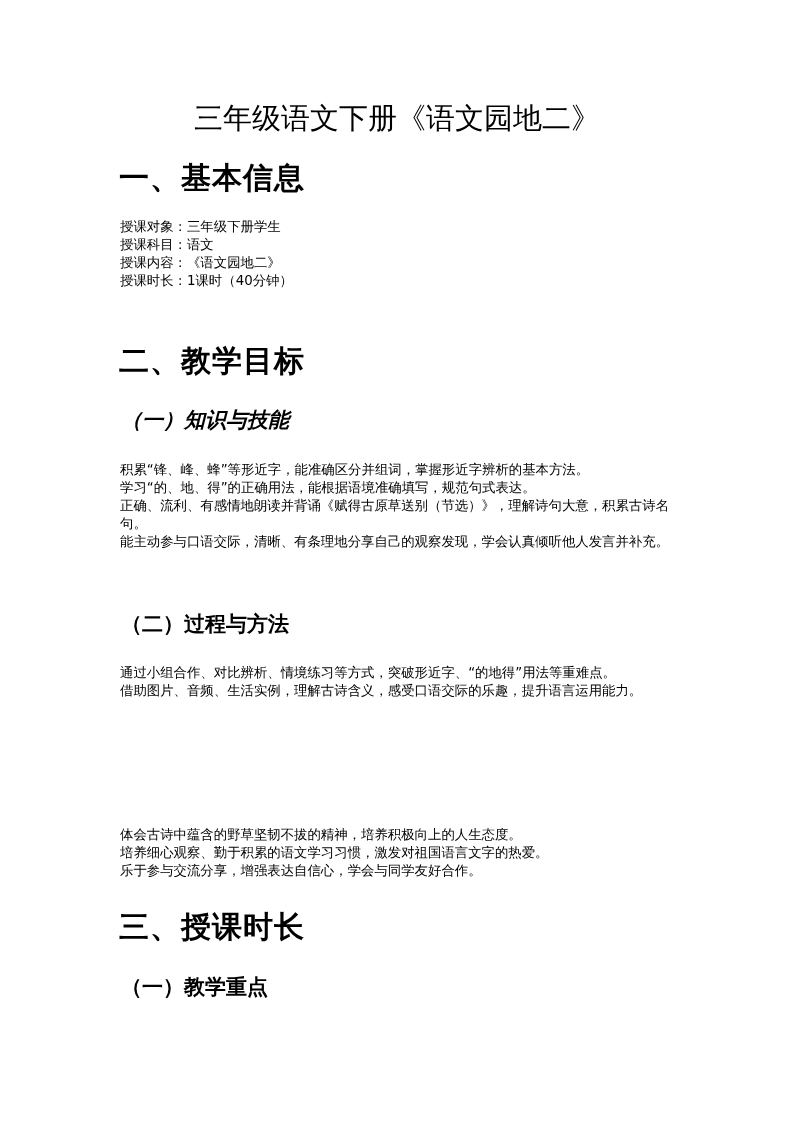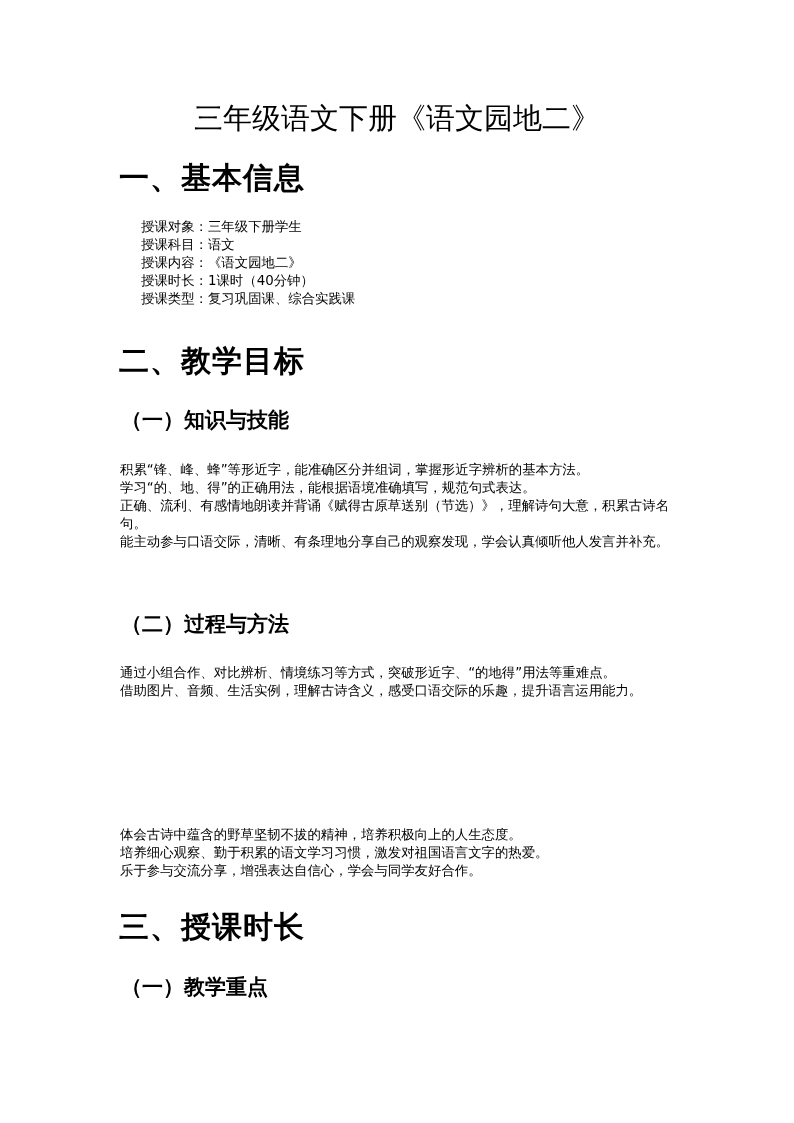--- a/index.html
+++ b/index.html
@@ -11,31 +11,30 @@
   .para { position: absolute; left: 120px; width: 560px; font-size: 13.4px; line-height: 18px; font-family: "DejaVu Sans", sans-serif; }
   .para p { margin: 0; }
 </style>
 </head>
 <body>
 
 <div class="page">
   <div class="title">三年级语文下册《语文园地二》</div>
 
   <div class="h1" style="top:158px;">一、基本信息</div>
-  <div class="para" style="top:218px;margin-left:21px;">
+  <div class="para" style="top:218px;">
     <p>授课对象：三年级下册学生</p>
     <p>授课科目：语文</p>
     <p>授课内容：《语文园地二》</p>
     <p>授课时长：1课时（40分钟）</p>
-    <p>授课类型：复习巩固课、综合实践课</p>
   </div>
 
   <div class="h1" style="top:341px;">二、教学目标</div>
 
-  <div class="h2" style="top:405px;">（一）知识与技能</div>
+  <div class="h2" style="top:405px;font-style:italic;">（一）知识与技能</div>
   <div class="para" style="top:461px;">
     <p>积累“锋、峰、蜂”等形近字，能准确区分并组词，掌握形近字辨析的基本方法。</p>
     <p>学习“的、地、得”的正确用法，能根据语境准确填写，规范句式表达。</p>
     <p>正确、流利、有感情地朗读并背诵《赋得古原草送别（节选）》，理解诗句大意，积累古诗名句。</p>
     <p>能主动参与口语交际，清晰、有条理地分享自己的观察发现，学会认真倾听他人发言并补充。</p>
   </div>
 
   <div class="h2" style="top:609px;text-align:right;">（二）过程与方法</div>
   <div class="para" style="top:664px;">
     <p>通过小组合作、对比辨析、情境练习等方式，突破形近字、“的地得”用法等重难点。</p>

